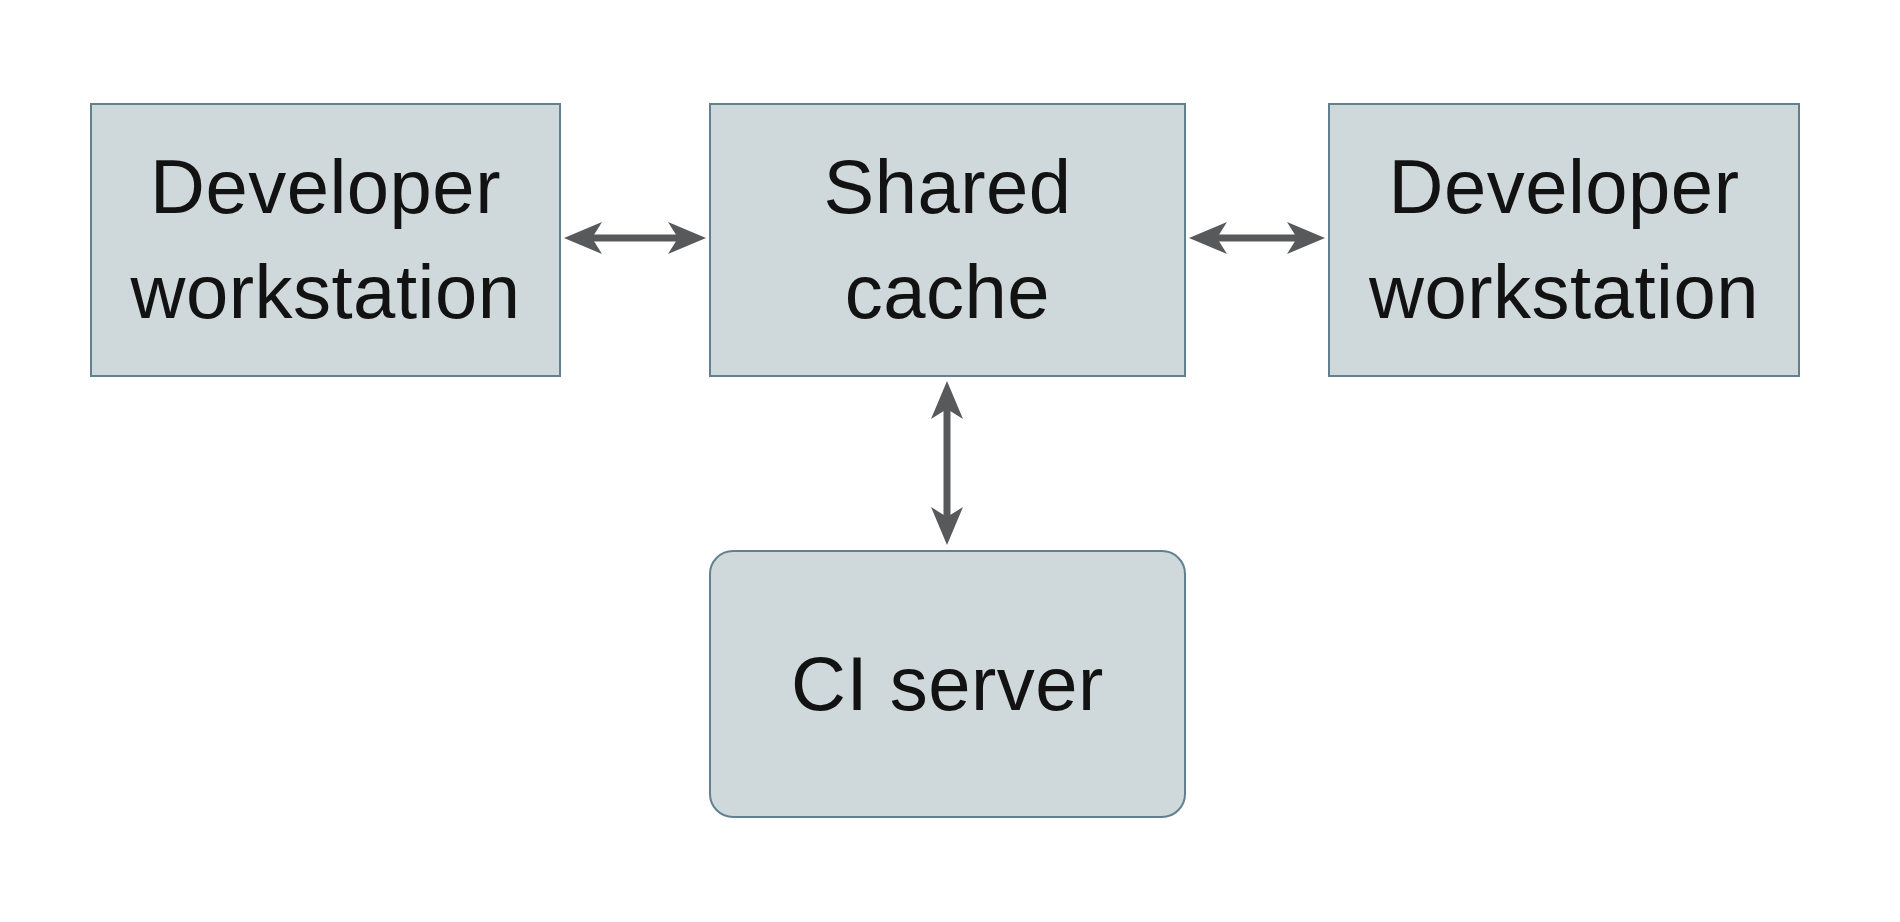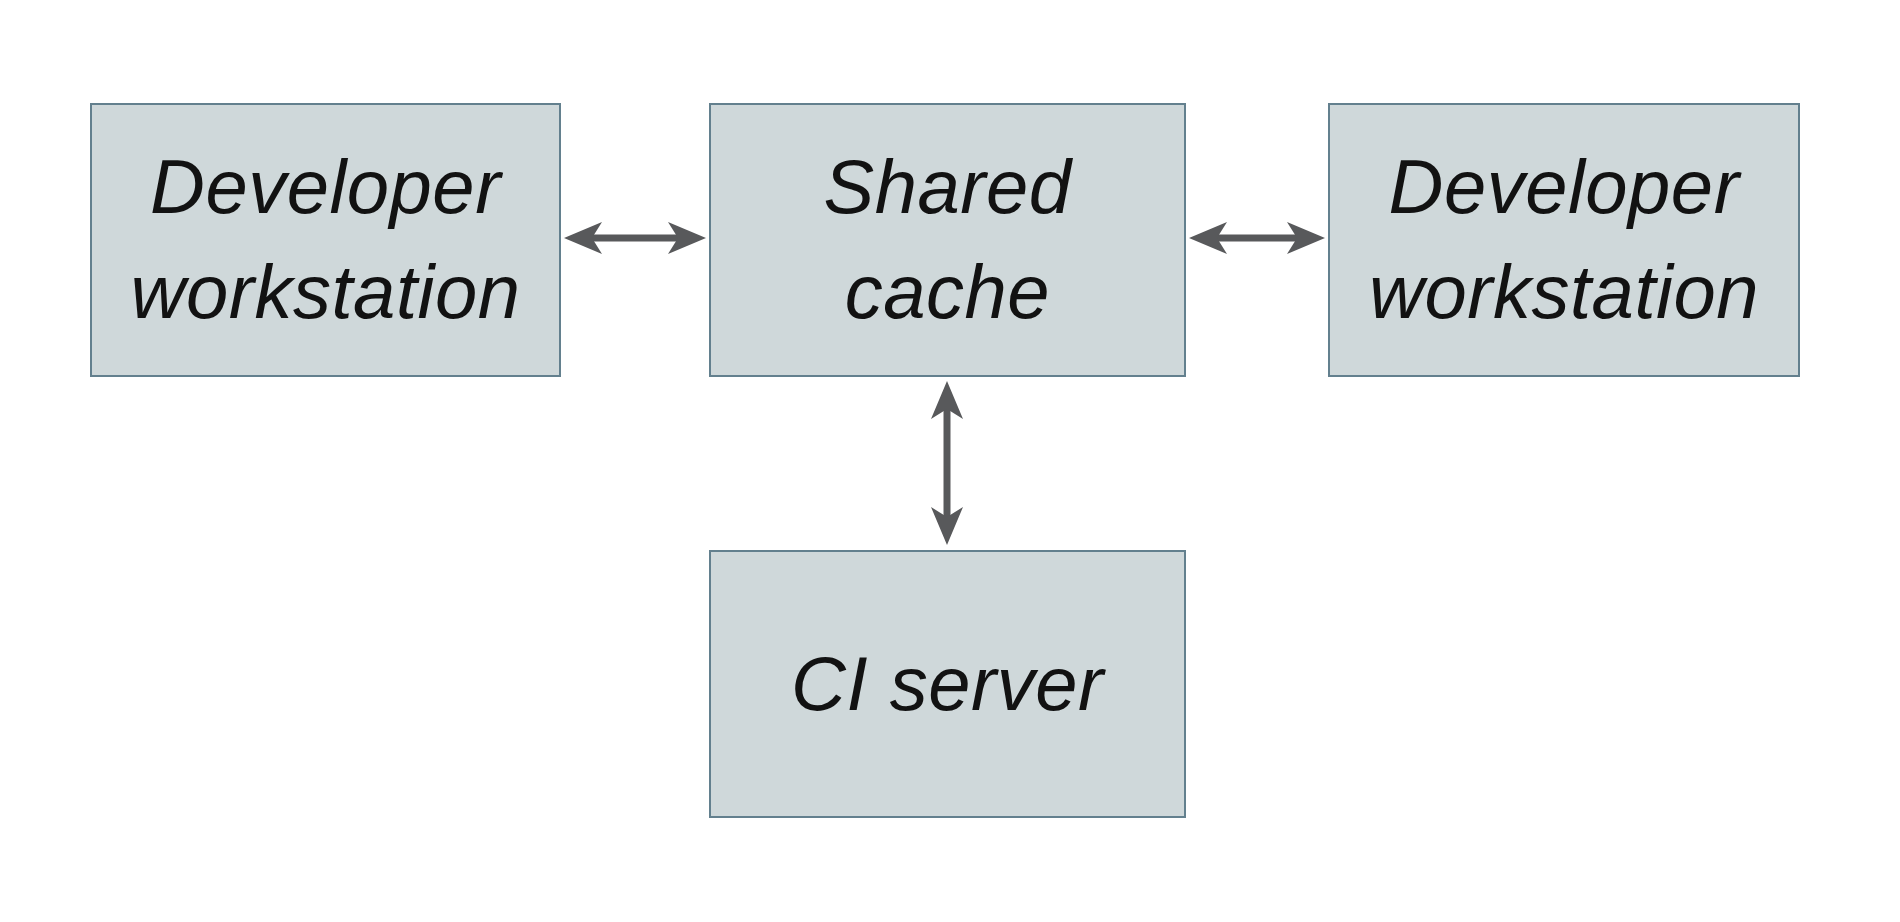--- a/index.html
+++ b/index.html
@@ -7,21 +7,20 @@
     padding: 0;
     background: #ffffff;
   }
   .canvas {
     position: relative;
     width: 1900px;
     height: 922px;
     background: var(--background, #ffffff);
     font-family: "Liberation Sans", sans-serif;
     overflow: hidden;
-    font-style: italic;
   }
   .node {
     position: absolute;
     background: var(--box-fill, #cfd8da);
     border: 2px solid var(--box-border, #63808e);
     box-sizing: border-box;
     display: flex;
     align-items: center;
     justify-content: center;
   }
@@ -29,21 +28,21 @@
     color: var(--text-color, #121212);
     font-size: 76px;
     line-height: 1.38;
     text-align: center;
     white-space: pre-line;
     letter-spacing: 0.5px;
   }
   #node-dev-left   { left: 90px;   top: 103px; width: 471px; height: 274px; }
   #node-cache      { left: 709px;  top: 103px; width: 477px; height: 274px; align-items: center; }
   #node-dev-right  { left: 1328px; top: 103px; width: 472px; height: 274px; }
-  #node-ci         { left: 709px;  top: 550px; width: 477px; height: 268px; }
+  #node-ci         { left: 709px;  top: 550px; width: 477px; height: 268px; border-radius: 24px; }
 
   .edge { position: absolute; }
   #edge-left-cache  { left: 562px;  top: 218px; }
   #edge-cache-right { left: 1187px; top: 218px; }
   #edge-cache-ci    { left: 927px;  top: 379px; }
 </style>
 </head>
 <body>
 
 <div class="canvas">

